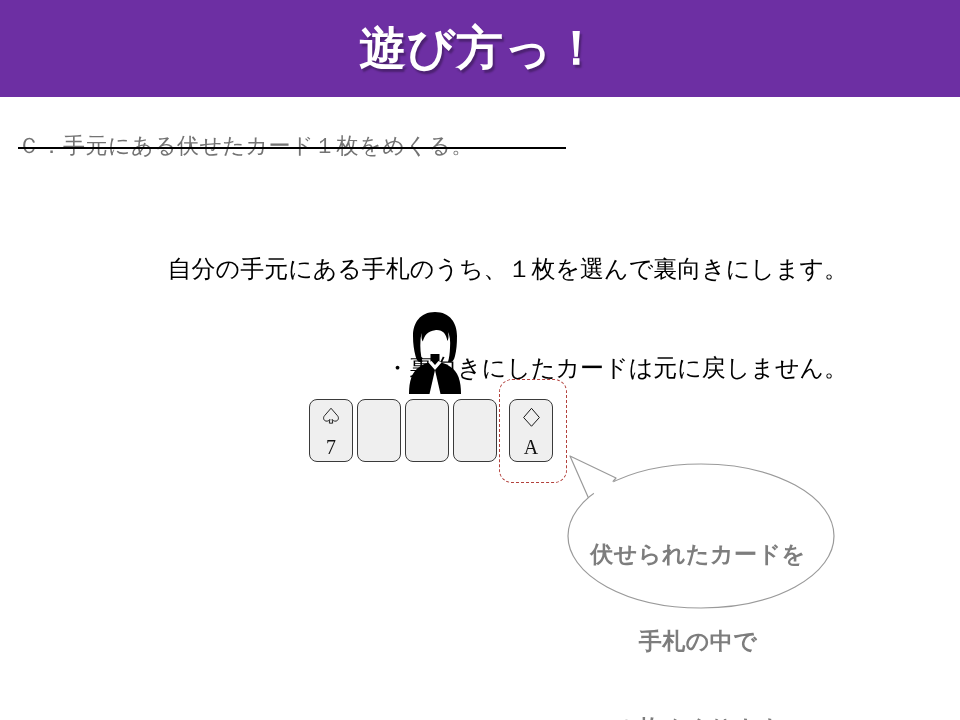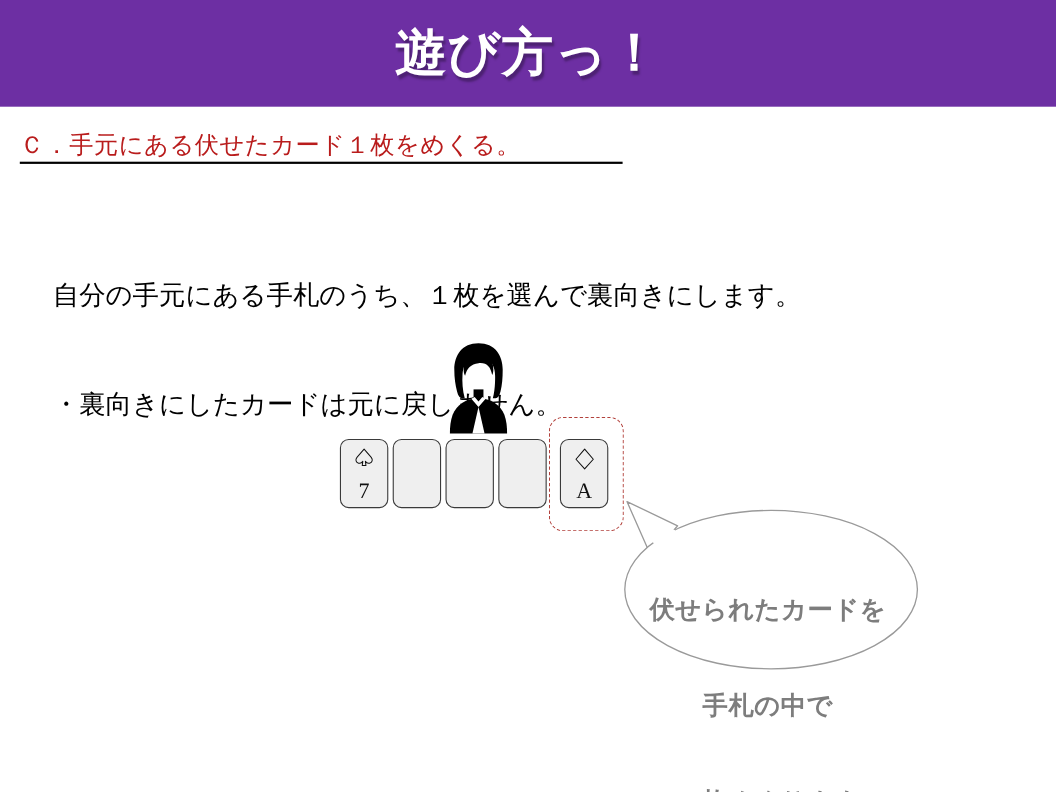--- a/index.html
+++ b/index.html
@@ -44,24 +44,24 @@
     font-weight: bold;
     letter-spacing: 1px;
     text-shadow: 2px 3px 2px rgba(0,0,0,0.30);
     white-space: pre;
   }
 
   
   #section-heading {
     position: absolute;
     left: 18px;
-    top: 117px;
+    top: 131px;
     width: 560px;
     font-size: 22px;
-    color: #b91c1c;
+    color: #737373;
     letter-spacing: 0.5px;
     white-space: pre;
   }
   #section-heading-rule {
     position: absolute;
     left: 18px;
     top: 147px;
     width: 548px;
     height: 2px;
     background: #000000;
@@ -71,21 +71,21 @@
   #body-text {
     position: absolute;
     left: 48px;
     top: 186px;
     width: 800px;
     font-size: 24px;
     line-height: 33px;
     color: #000000;
     white-space: pre;
   }
-  .body-line { display: block; }
+  .body-line { display: block; text-align: right; }
 
   
   #person-figure {
     position: absolute;
     left: 402px;
     top: 310px;
     width: 66px;
     height: 88px;
   }
 

